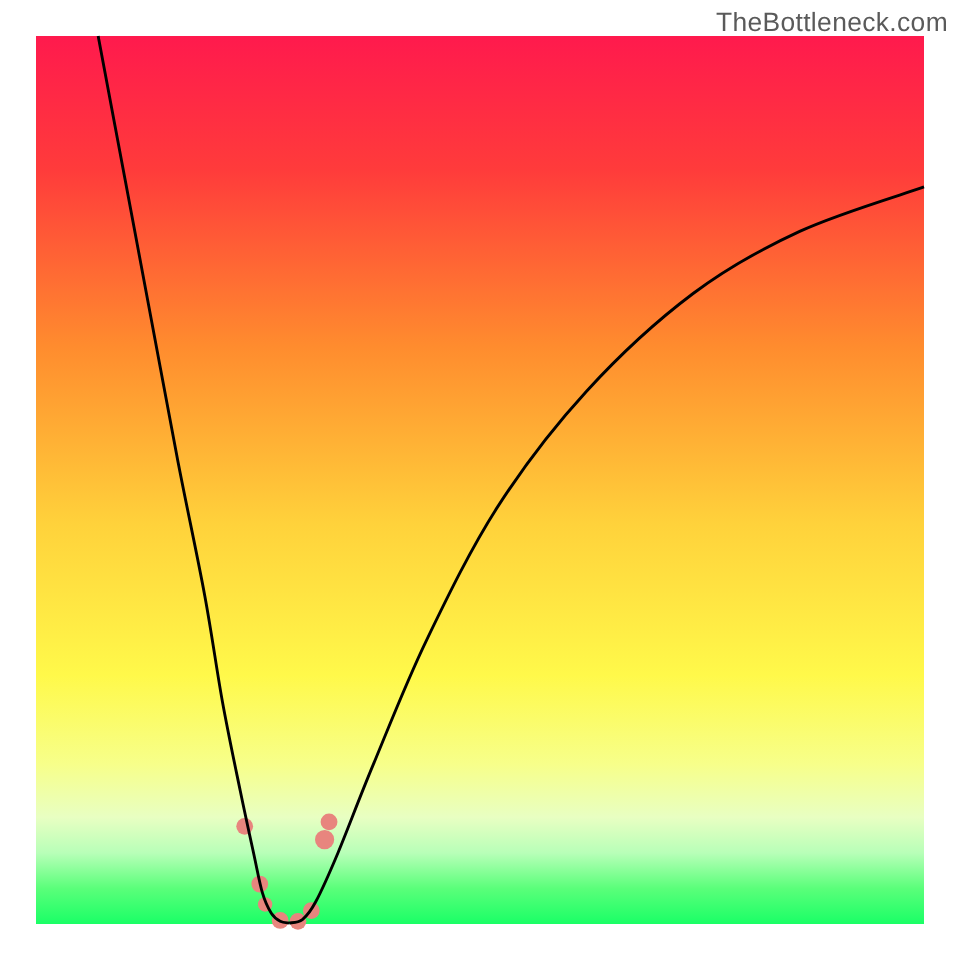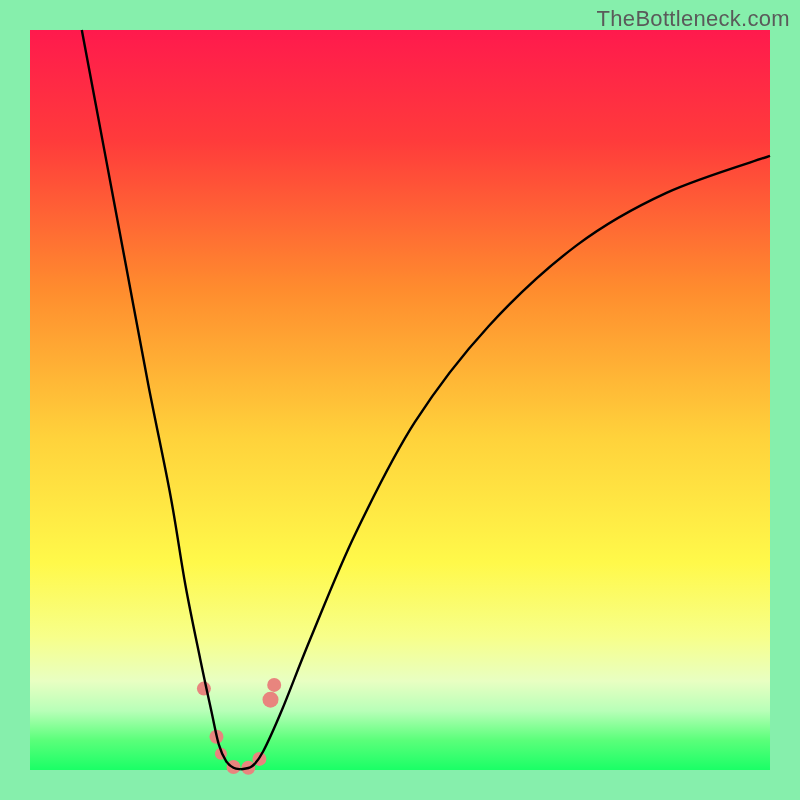--- a/index.html
+++ b/index.html
@@ -1,17 +1,17 @@
 <!DOCTYPE html>
 <html><head>
 <meta charset="utf-8">
 <style>
   * { margin: 0; padding: 0; box-sizing: border-box; }
   body { width: 800px; height: 800px; background: #000; position: relative; font-family: Arial, sans-serif; overflow: hidden; }
-  .frame { position: absolute; inset: 0; background: #86efac; }
+  .frame { position: absolute; inset: 0; background: #ffffff; }
   .plot-area { position: absolute; top: 30px; left: 30px; width: 740px; height: 740px; }
   .gradient { position: absolute; inset: 0; }
   .watermark { position: absolute; top: 6px; right: 10px; color: #5a5a5a; font-size: 22px; font-weight: 500; letter-spacing: 0.3px; }
   svg.curve { position: absolute; inset: 0; width: 100%; height: 100%; overflow: visible; }
 </style>
 </head>
 <body>
 
 <div class="frame">
   <div class="plot-area">

